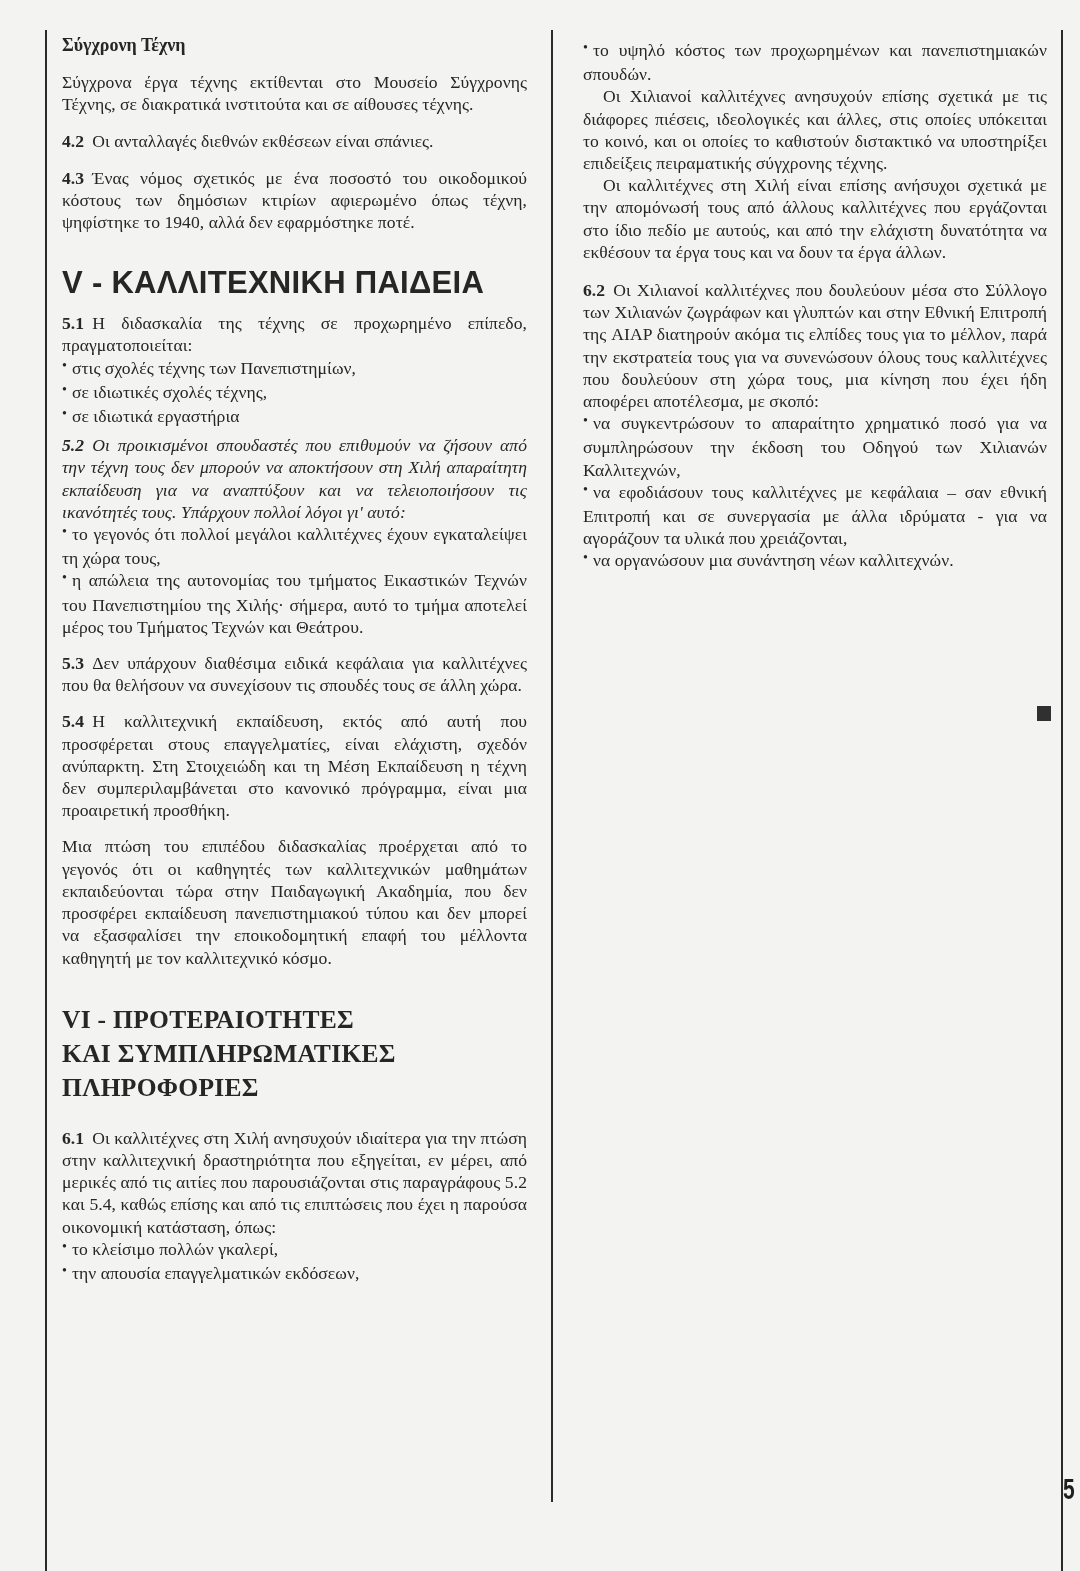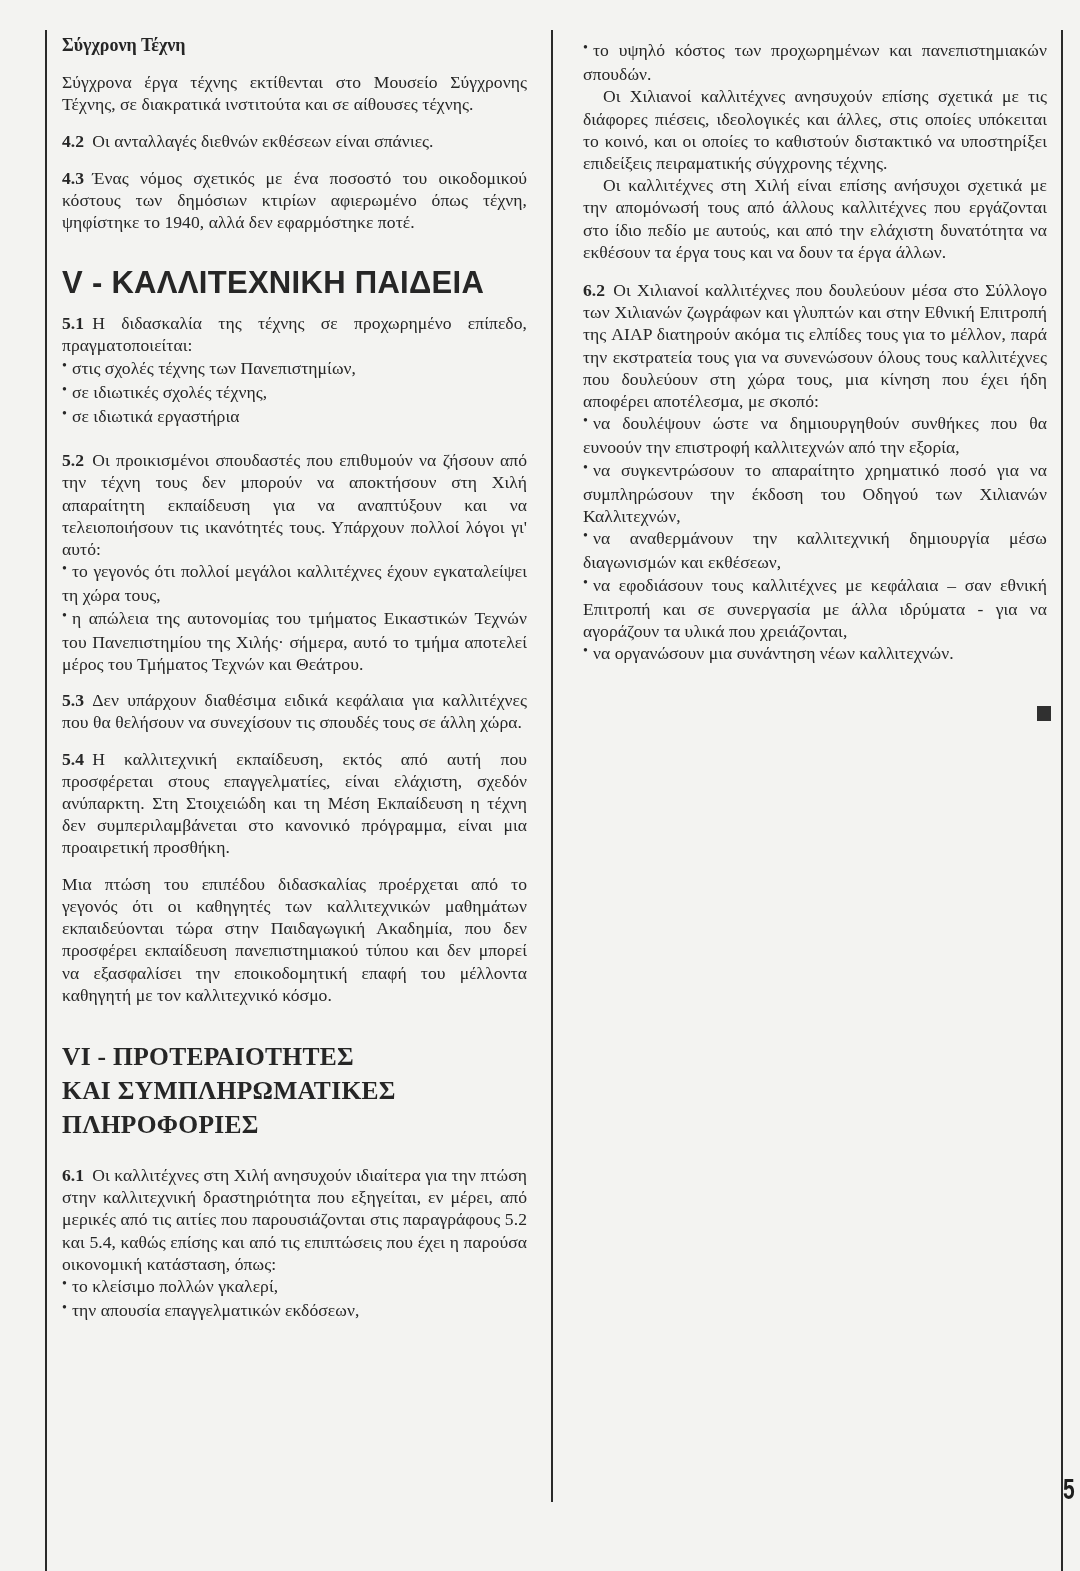--- a/index.html
+++ b/index.html
@@ -64,21 +64,21 @@
 
   <h2 class="section-title" style="margin-top:34px;">V - ΚΑΛΛΙΤΕΧΝΙΚΗ ΠΑΙΔΕΙΑ</h2>
 
   <p class="body-text" style="margin-top:14px;">
     <span class="num">5.1</span><span>Η διδασκαλία της τέχνης σε προχωρημένο επίπεδο, πραγματοποιείται:</span>
   </p>
   <div class="body-text li"><span class="bullet">•</span><span>στις σχολές τέχνης των Πανεπιστημίων,</span></div>
   <div class="body-text li"><span class="bullet">•</span><span>σε ιδιωτικές σχολές τέχνης,</span></div>
   <div class="body-text li"><span class="bullet">•</span><span>σε ιδιωτικά εργαστήρια</span></div>
 
-  <p class="body-text" style="margin-top:20px;">
+  <p class="body-text" style="margin-top:5px;font-style:italic;">
     <span class="num">5.2</span><span>Οι προικισμένοι σπουδαστές που επιθυμούν να ζήσουν από την τέχνη τους δεν μπορούν να αποκτήσουν στη Χιλή απαραίτητη εκπαίδευση για να αναπτύξουν και να τελειοποιήσουν τις ικανότητές τους. Υπάρχουν πολλοί λόγοι γι' αυτό:</span>
   </p>
   <div class="body-text li"><span class="bullet">•</span><span>το γεγονός ότι πολλοί μεγάλοι καλλιτέχνες έχουν εγκαταλείψει τη χώρα τους,</span></div>
   <div class="body-text li"><span class="bullet">•</span><span>η απώλεια της αυτονομίας του τμήματος Εικαστικών Τεχνών του Πανεπιστημίου της Χιλής· σήμερα, αυτό το τμήμα αποτελεί μέρος του Τμήματος Τεχνών και Θεάτρου.</span></div>
 
   <p class="body-text" style="margin-top:14px;">
     <span class="num">5.3</span><span>Δεν υπάρχουν διαθέσιμα ειδικά κεφάλαια για καλλιτέχνες που θα θελήσουν να συνεχίσουν τις σπουδές τους σε άλλη χώρα.</span>
   </p>
   <p class="body-text" style="margin-top:14px;">
     <span class="num">5.4</span><span>Η καλλιτεχνική εκπαίδευση, εκτός από αυτή που προσφέρεται στους επαγγελματίες, είναι ελάχιστη, σχεδόν ανύπαρκτη. Στη Στοιχειώδη και τη Μέση Εκπαίδευση η τέχνη δεν συμπεριλαμβάνεται στο κανονικό πρόγραμμα, είναι μια προαιρετική προσθήκη.</span>
@@ -99,21 +99,19 @@
 </div>
 
 <div class="col" id="col-right">
   <div class="body-text li" style="margin-top:27px;"><span class="bullet">•</span><span>το υψηλό κόστος των προχωρημένων και πανεπιστημιακών σπουδών.</span></div>
   <p class="body-text indent">Οι Χιλιανοί καλλιτέχνες ανησυχούν επίσης σχετικά με τις διάφορες πιέσεις, ιδεολογικές και άλλες, στις οποίες υπόκειται το κοινό, και οι οποίες το καθιστούν διστακτικό να υποστηρίξει επιδείξεις πειραματικής σύγχρονης τέχνης.</p>
   <p class="body-text indent">Οι καλλιτέχνες στη Χιλή είναι επίσης ανήσυχοι σχετικά με την απομόνωσή τους από άλλους καλλιτέχνες που εργάζονται στο ίδιο πεδίο με αυτούς, και από την ελάχιστη δυνατότητα να εκθέσουν τα έργα τους και να δουν τα έργα άλλων.</p>
 
   <p class="body-text" style="margin-top:16px;">
     <span class="num">6.2</span><span>Οι Χιλιανοί καλλιτέχνες που δουλεύουν μέσα στο Σύλλογο των Χιλιανών ζωγράφων και γλυπτών και στην Εθνική Επιτροπή της AIAP διατηρούν ακόμα τις ελπίδες τους για το μέλλον, παρά την εκστρατεία τους για να συνενώσουν όλους τους καλλιτέχνες που δουλεύουν στη χώρα τους, μια κίνηση που έχει ήδη αποφέρει αποτέλεσμα, με σκοπό:</span>
   </p>
-  <div class="body-text li"><span class="bullet">•</span><span>να δουλέψουν ώστε να δημιουργηθούν συνθήκες που θα ευνοούν την επιστροφή καλλιτεχνών από την εξορία,</span></div>
   <div class="body-text li"><span class="bullet">•</span><span>να συγκεντρώσουν το απαραίτητο χρηματικό ποσό για να συμπληρώσουν την έκδοση του Οδηγού των Χιλιανών Καλλιτεχνών,</span></div>
-  <div class="body-text li"><span class="bullet">•</span><span>να αναθερμάνουν την καλλιτεχνική δημιουργία μέσω διαγωνισμών και εκθέσεων,</span></div>
   <div class="body-text li"><span class="bullet">•</span><span>να εφοδιάσουν τους καλλιτέχνες με κεφάλαια – σαν εθνική Επιτροπή και σε συνεργασία με άλλα ιδρύματα - για να αγοράζουν τα υλικά που χρειάζονται,</span></div>
   <div class="body-text li"><span class="bullet">•</span><span>να οργανώσουν μια συνάντηση νέων καλλιτεχνών.</span></div>
 </div>
 
 <div class="end-mark"></div>
 <div class="page-number">5</div>
 
 </body></html>

